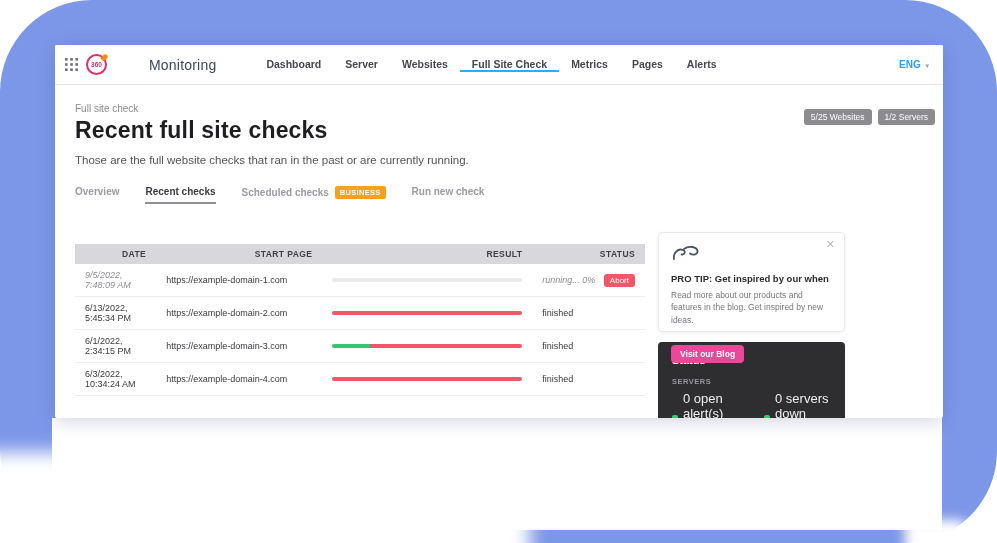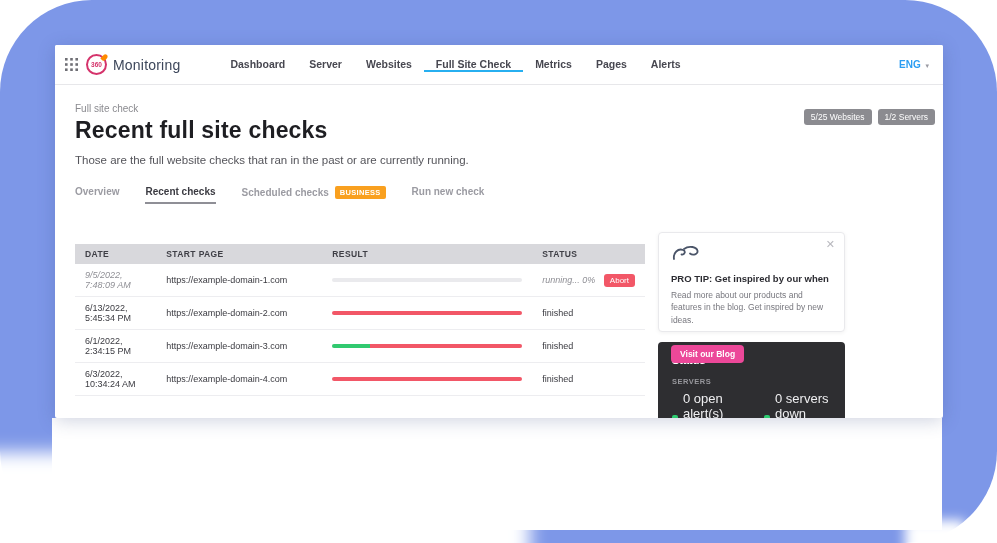--- a/index.html
+++ b/index.html
@@ -15,21 +15,21 @@
 
   
   .window { position:absolute; left:55px; top:45px; width:888px; height:373px;
     background:#fff; border-radius:2px; overflow:hidden;
     box-shadow:0 3px 18px rgba(40,60,120,.22); }
 
   
   .navbar { display:flex; align-items:stretch; height:40px; border-bottom:1px solid #e7e7ea; padding:0 14px 0 8px; background:#fff; }
   .nav-left { display:flex; align-items:center; }
   .grid-icon { width:13px; height:13px; margin:0 8px 0 2px; cursor:pointer; }
-  .logo { display:flex; align-items:center; margin-right:38px; cursor:pointer; }
+  .logo { display:flex; align-items:center; margin-right:38px; cursor:pointer;gap:36px; }
   .logo-circle { position:relative; width:21px; height:21px; border:2px solid #d5336b; border-radius:50%;
      color:#d5336b; font-size:6.5px; font-weight:bold; display:flex; align-items:center; justify-content:center; }
   .logo-flame { position:absolute; top:-2px; right:-2px; width:5px; height:7px; background:#ff8a00;
      border-radius:60% 60% 60% 0; transform:rotate(40deg); }
   .logo-name { margin-left:6px; font-size:14px; color:#3c465a; letter-spacing:.2px; }
   .nav-items { display:flex; align-items:stretch; }
   .nav-item { display:flex; align-items:center; padding:0 12px; font-size:10.5px; font-weight:bold;
      color:#474750; cursor:pointer; border-bottom:2px solid transparent; }
   .nav-item.active { border-bottom:2px solid #27aff0; }
   .nav-right { margin-left:auto; display:flex; align-items:center; }
@@ -54,21 +54,21 @@
 
   .columns { margin-top:26px; display:flex; gap:13px; align-items:flex-start; }
   .col-left { width:570px; }
   .col-right { width:187px; }
 
   .banner { background:#d7f2e4; border-radius:3px; height:24px; display:flex; align-items:center;
      padding:0 10px; font-size:10px; color:#35353b; }
 
   table { margin-top:12px; width:570px; border-collapse:collapse; }
   thead th { background:#d8d8dc; font-size:8.5px; font-weight:bold; letter-spacing:.4px;
-     color:#3f3f46; text-align:left; padding:5px 10px; }
+     color:#3f3f46; text-align:right; padding:5px 10px; }
   tbody td { font-size:9px; color:#3a3a40; padding:6px 10px; border-bottom:1px solid #ededf0; background:#fff; }
   tbody tr { cursor:pointer; }
   col.c-date { width:90px; } col.c-page { width:205px; } col.c-result { width:197px; } col.c-status { width:78px; }
   .row-running td { font-style:italic; color:#8f8f95; }
   .row-running td.page-cell { font-style:normal; color:#3a3a40; }
   .bar-track { width:190px; height:4px; border-radius:2px; background:#eaeaed; overflow:hidden; display:flex; }
   .bar-seg { height:4px; }
   .status-cell { white-space:nowrap; }
   .abort-btn { display:inline-block; margin-left:6px; background:#f25767; color:#fff; font-size:8px;
      font-style:normal; padding:2px 6px; border-radius:3px; cursor:pointer; }

